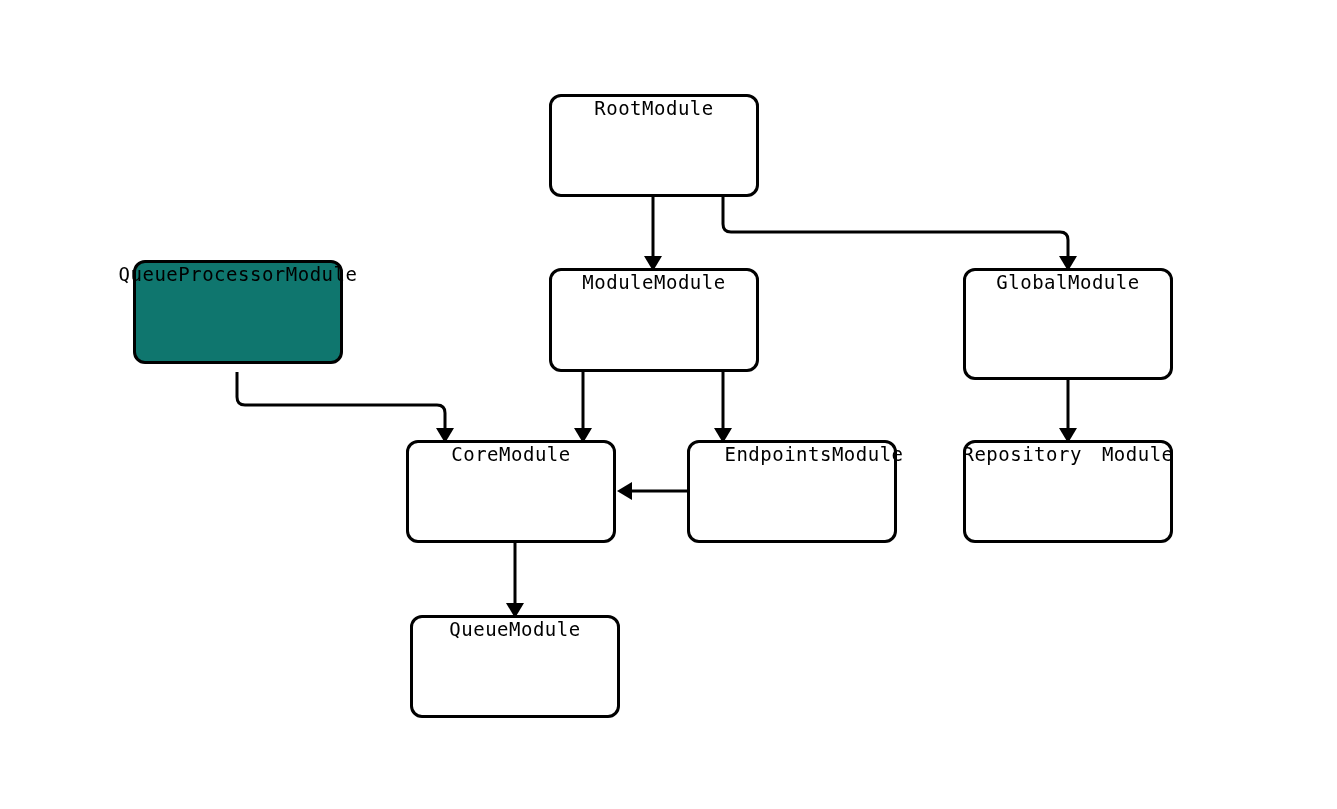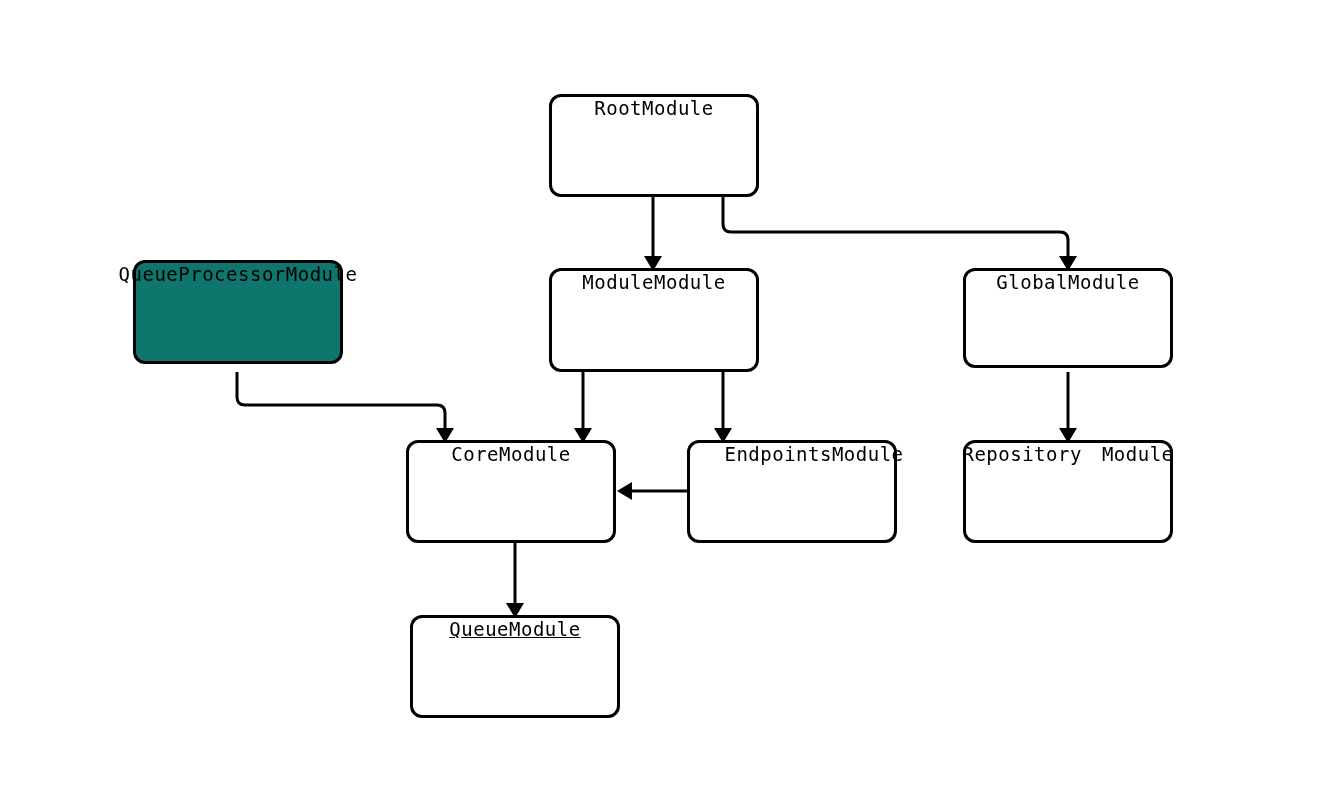--- a/index.html
+++ b/index.html
@@ -87,38 +87,38 @@
   <div class="node" style="left: 133px; top: 260px; width: 210px; height: 104px; background: #0f766e; border-color: rgb(0, 0, 0);">
     <span class="node-line">QueueProcessor</span>
     <span class="node-line">Module</span>
   </div>
 
   <div class="node" style="left: 549px; top: 268px; width: 210px; height: 104px; background: rgb(255, 255, 255); border-color: rgb(0, 0, 0);">
     <span class="node-line">Module</span>
     <span class="node-line">Module</span>
   </div>
 
-  <div class="node" style="left: 963px; top: 268px; width: 210px; height: 100px; background: rgb(255, 255, 255); border-color: rgb(0, 0, 0);">
+  <div class="node" style="left: 963px; top: 268px; width: 210px; height: 112px; background: rgb(255, 255, 255); border-color: rgb(0, 0, 0);">
     <span class="node-line">Global</span>
     <span class="node-line">Module</span>
   </div>
 
   <div class="node" style="left: 406px; top: 440px; width: 210px; height: 103px; background: rgb(255, 255, 255); border-color: rgb(0, 0, 0);">
     <span class="node-line">Core</span>
     <span class="node-line">Module</span>
   </div>
 
   <div class="node" style="left: 687px; top: 440px; width: 210px; height: 103px; background: rgb(255, 255, 255); border-color: rgb(0, 0, 0); padding-left: 44px;">
     <span class="node-line">Endpoints</span>
     <span class="node-line">Module</span>
   </div>
 
   <div class="node" style="left: 963px; top: 440px; width: 210px; height: 103px; background: rgb(255, 255, 255); border-color: rgb(0, 0, 0); gap: 20px;">
     <span class="node-line">Repository</span>
     <span class="node-line">Module</span>
   </div>
 
-  <div class="node" style="left: 410px; top: 615px; width: 210px; height: 103px; background: rgb(255, 255, 255); border-color: rgb(0, 0, 0); text-decoration: underline;">
+  <div class="node" style="left: 410px; top: 615px; width: 210px; height: 103px; background: rgb(255, 255, 255); border-color: rgb(0, 0, 0);">
     <span class="node-line">Queue</span>
     <span class="node-line">Module</span>
   </div>
 
 </div>
 
 </body></html>

